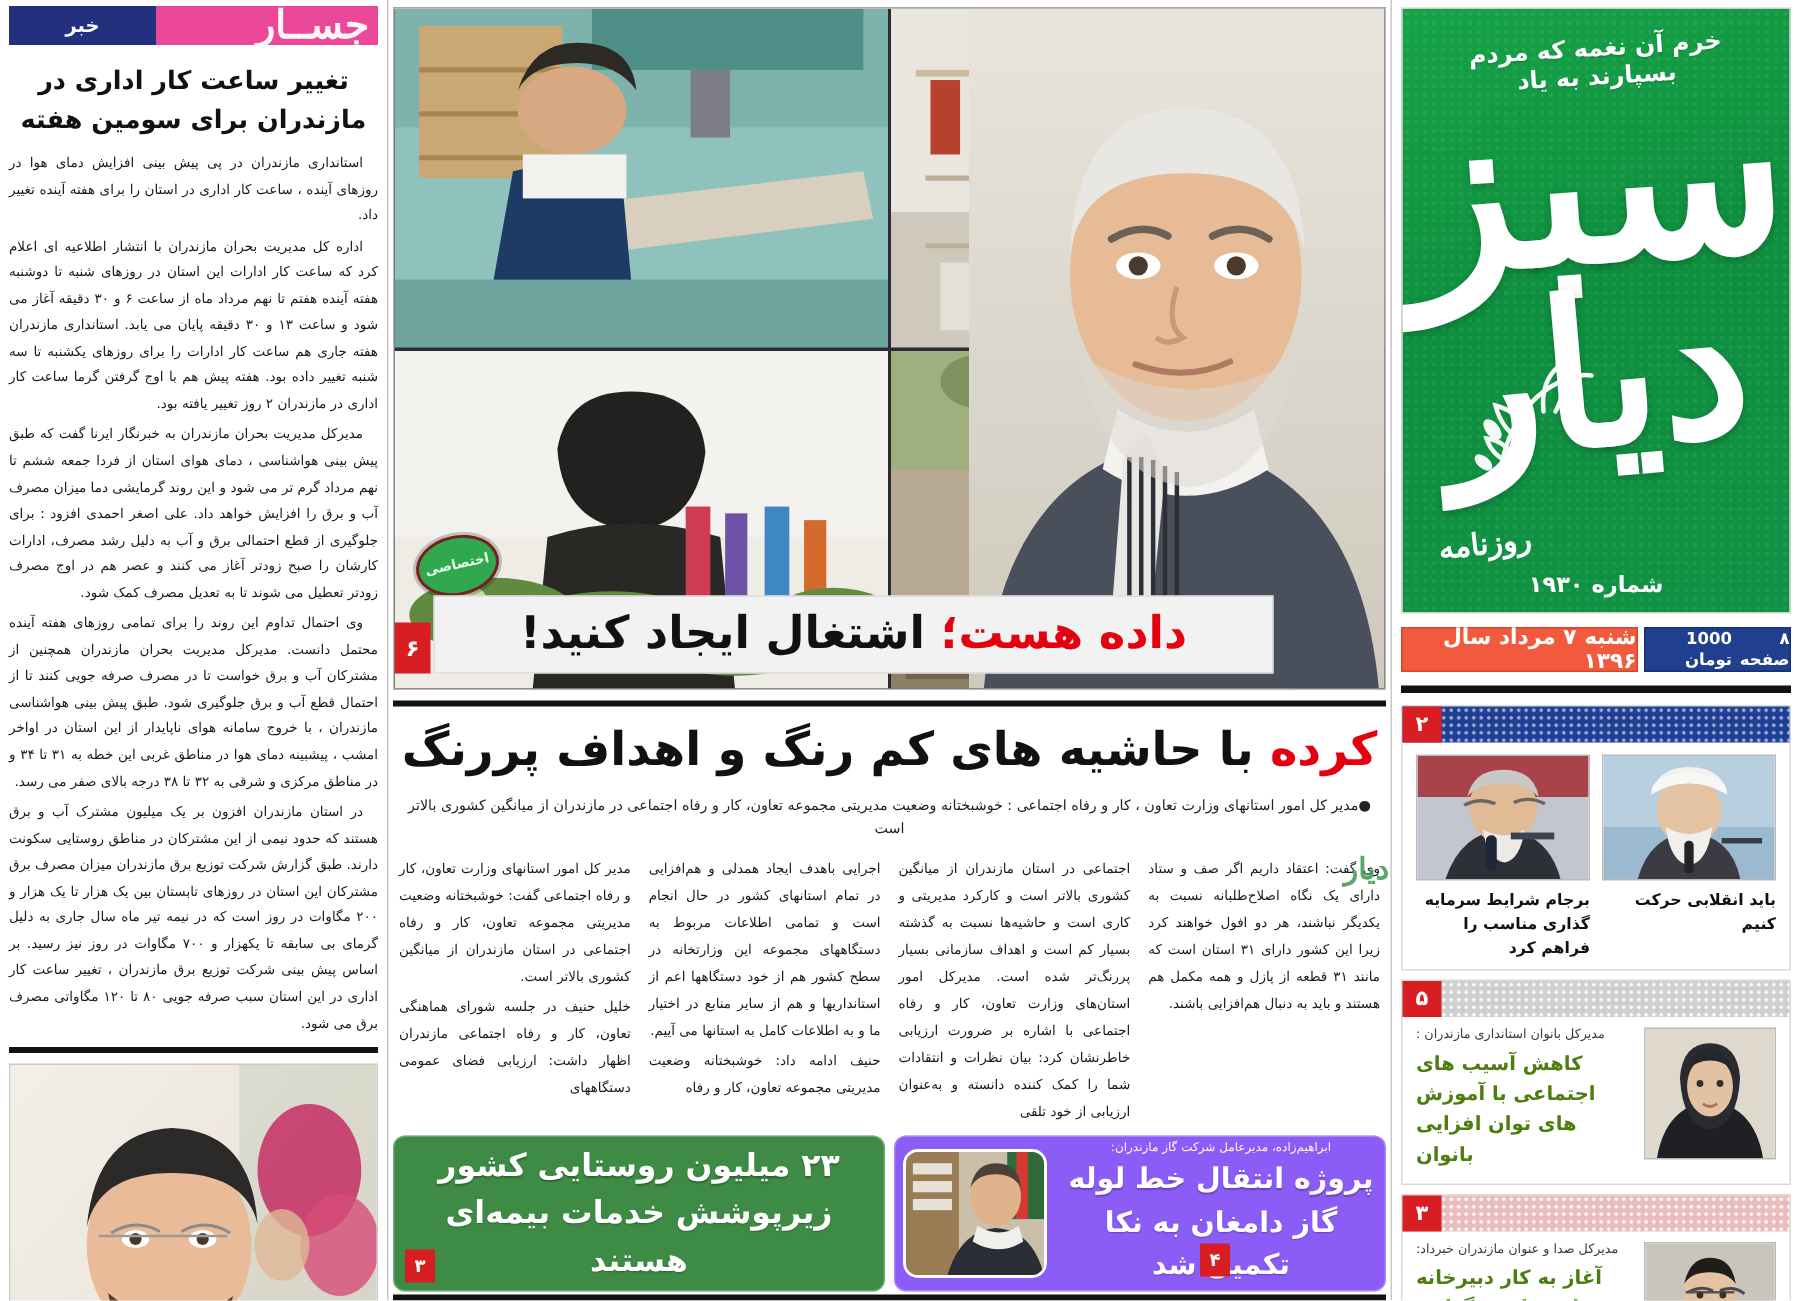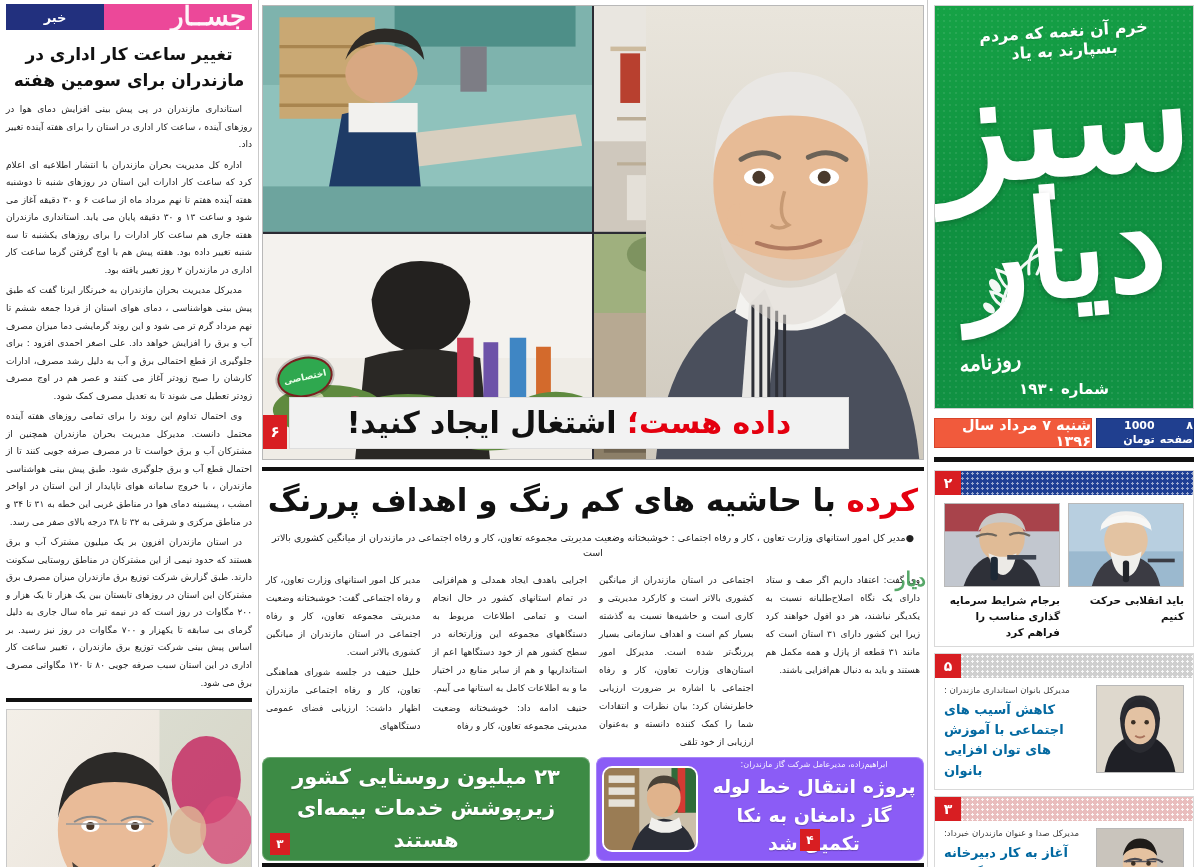--- a/index.html
+++ b/index.html
@@ -103,21 +103,21 @@
   .tp-item{ flex:1; text-align:right; }
   .tp-img{ width:100%; height:84px; border:1px solid #b9b9b9; display:block; }
   .tp-cap{ font-size:10.5px; font-weight:bold; line-height:1.5; margin-top:6px; color:#111;
     font-family:"DejaVu Sans", sans-serif; }
 
   .side-row{ display:flex; gap:8px; padding:7px 9px 8px 9px; align-items:flex-start; }
   .side-row .ph{ width:88px; height:88px; border:1px solid #b9b9b9; flex:0 0 auto; }
   .side-row .txt{ flex:1; text-align:left; }
   .kicker{ font-size:8.5px; color:#3a3a3a; margin-bottom:3px; line-height:1.4;
     font-family:"DejaVu Sans", sans-serif; }
-  .side-title{ font-size:13px; font-weight:bold; line-height:1.55; color:#0369a1;
+  .side-title{ font-size:13px; font-weight:bold; line-height:1.55; color:#4d7c0f;
     font-family:"DejaVu Sans", sans-serif; }
 
   
   .left-col{ position:absolute; left:0; top:0; width:258px; height:867px; padding:4px 6px; }
   .lc-topbar{ display:flex; height:26px; margin-bottom:6px; }
   .lc-red{ flex:1; background:#ec4899; position:relative; overflow:hidden; }
   .lc-watermark{
     position:absolute; right:6px; top:-3px; color:#fff; opacity:.95;
     font-size:26px; font-weight:bold; letter-spacing:6px;
     font-family:"DejaVu Serif", serif;

